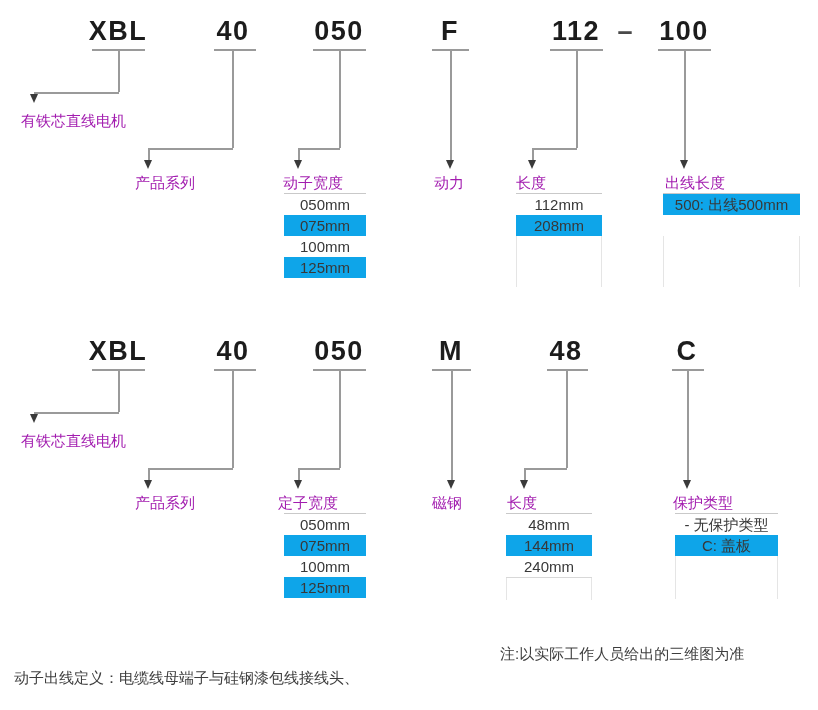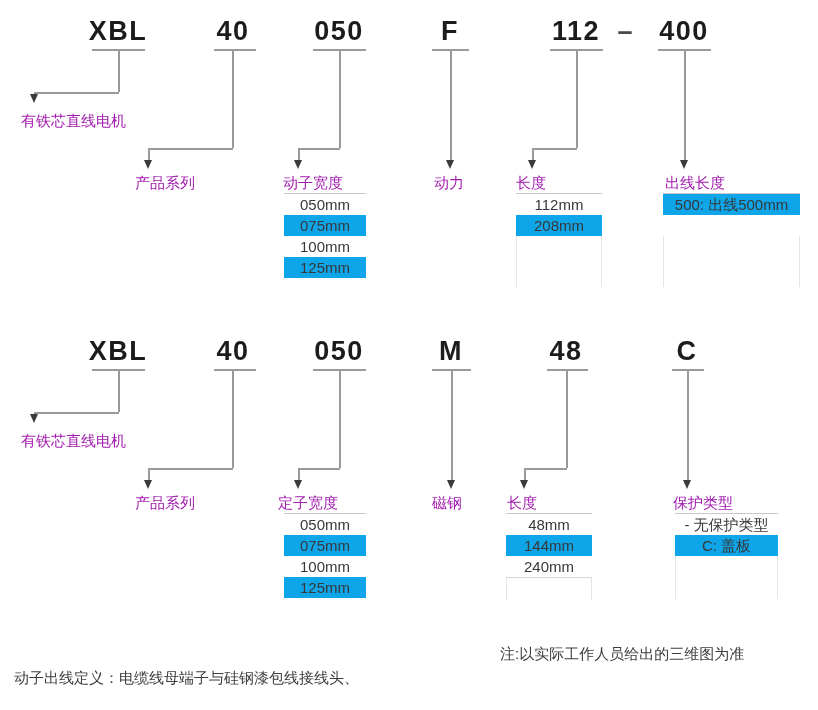--- a/index.html
+++ b/index.html
@@ -34,21 +34,21 @@
 <div id="page">
 
   <div class="rowwrap" style="top:0">
 
     <div class="code" style="left:118px">XBL</div>
     <div class="code" style="left:233px">40</div>
     <div class="code" style="left:339px">050</div>
     <div class="code" style="left:450px">F</div>
     <div class="code" style="left:576px">112</div>
     <div class="code dash" style="left:625px">–</div>
-    <div class="code" style="left:684px">400</div>
+    <div class="code" style="left:684px">100</div>
 
     <div class="ul" style="left:92px;width:53px"></div>
     <div class="ul" style="left:214px;width:42px"></div>
     <div class="ul" style="left:313px;width:53px"></div>
     <div class="ul" style="left:432px;width:37px"></div>
     <div class="ul" style="left:550px;width:53px"></div>
     <div class="ul" style="left:658px;width:53px"></div>
 
     <div class="vl" style="left:118px;top:50px;height:42px"></div>
     <div class="hl" style="left:34px;top:92px;width:85px"></div>

